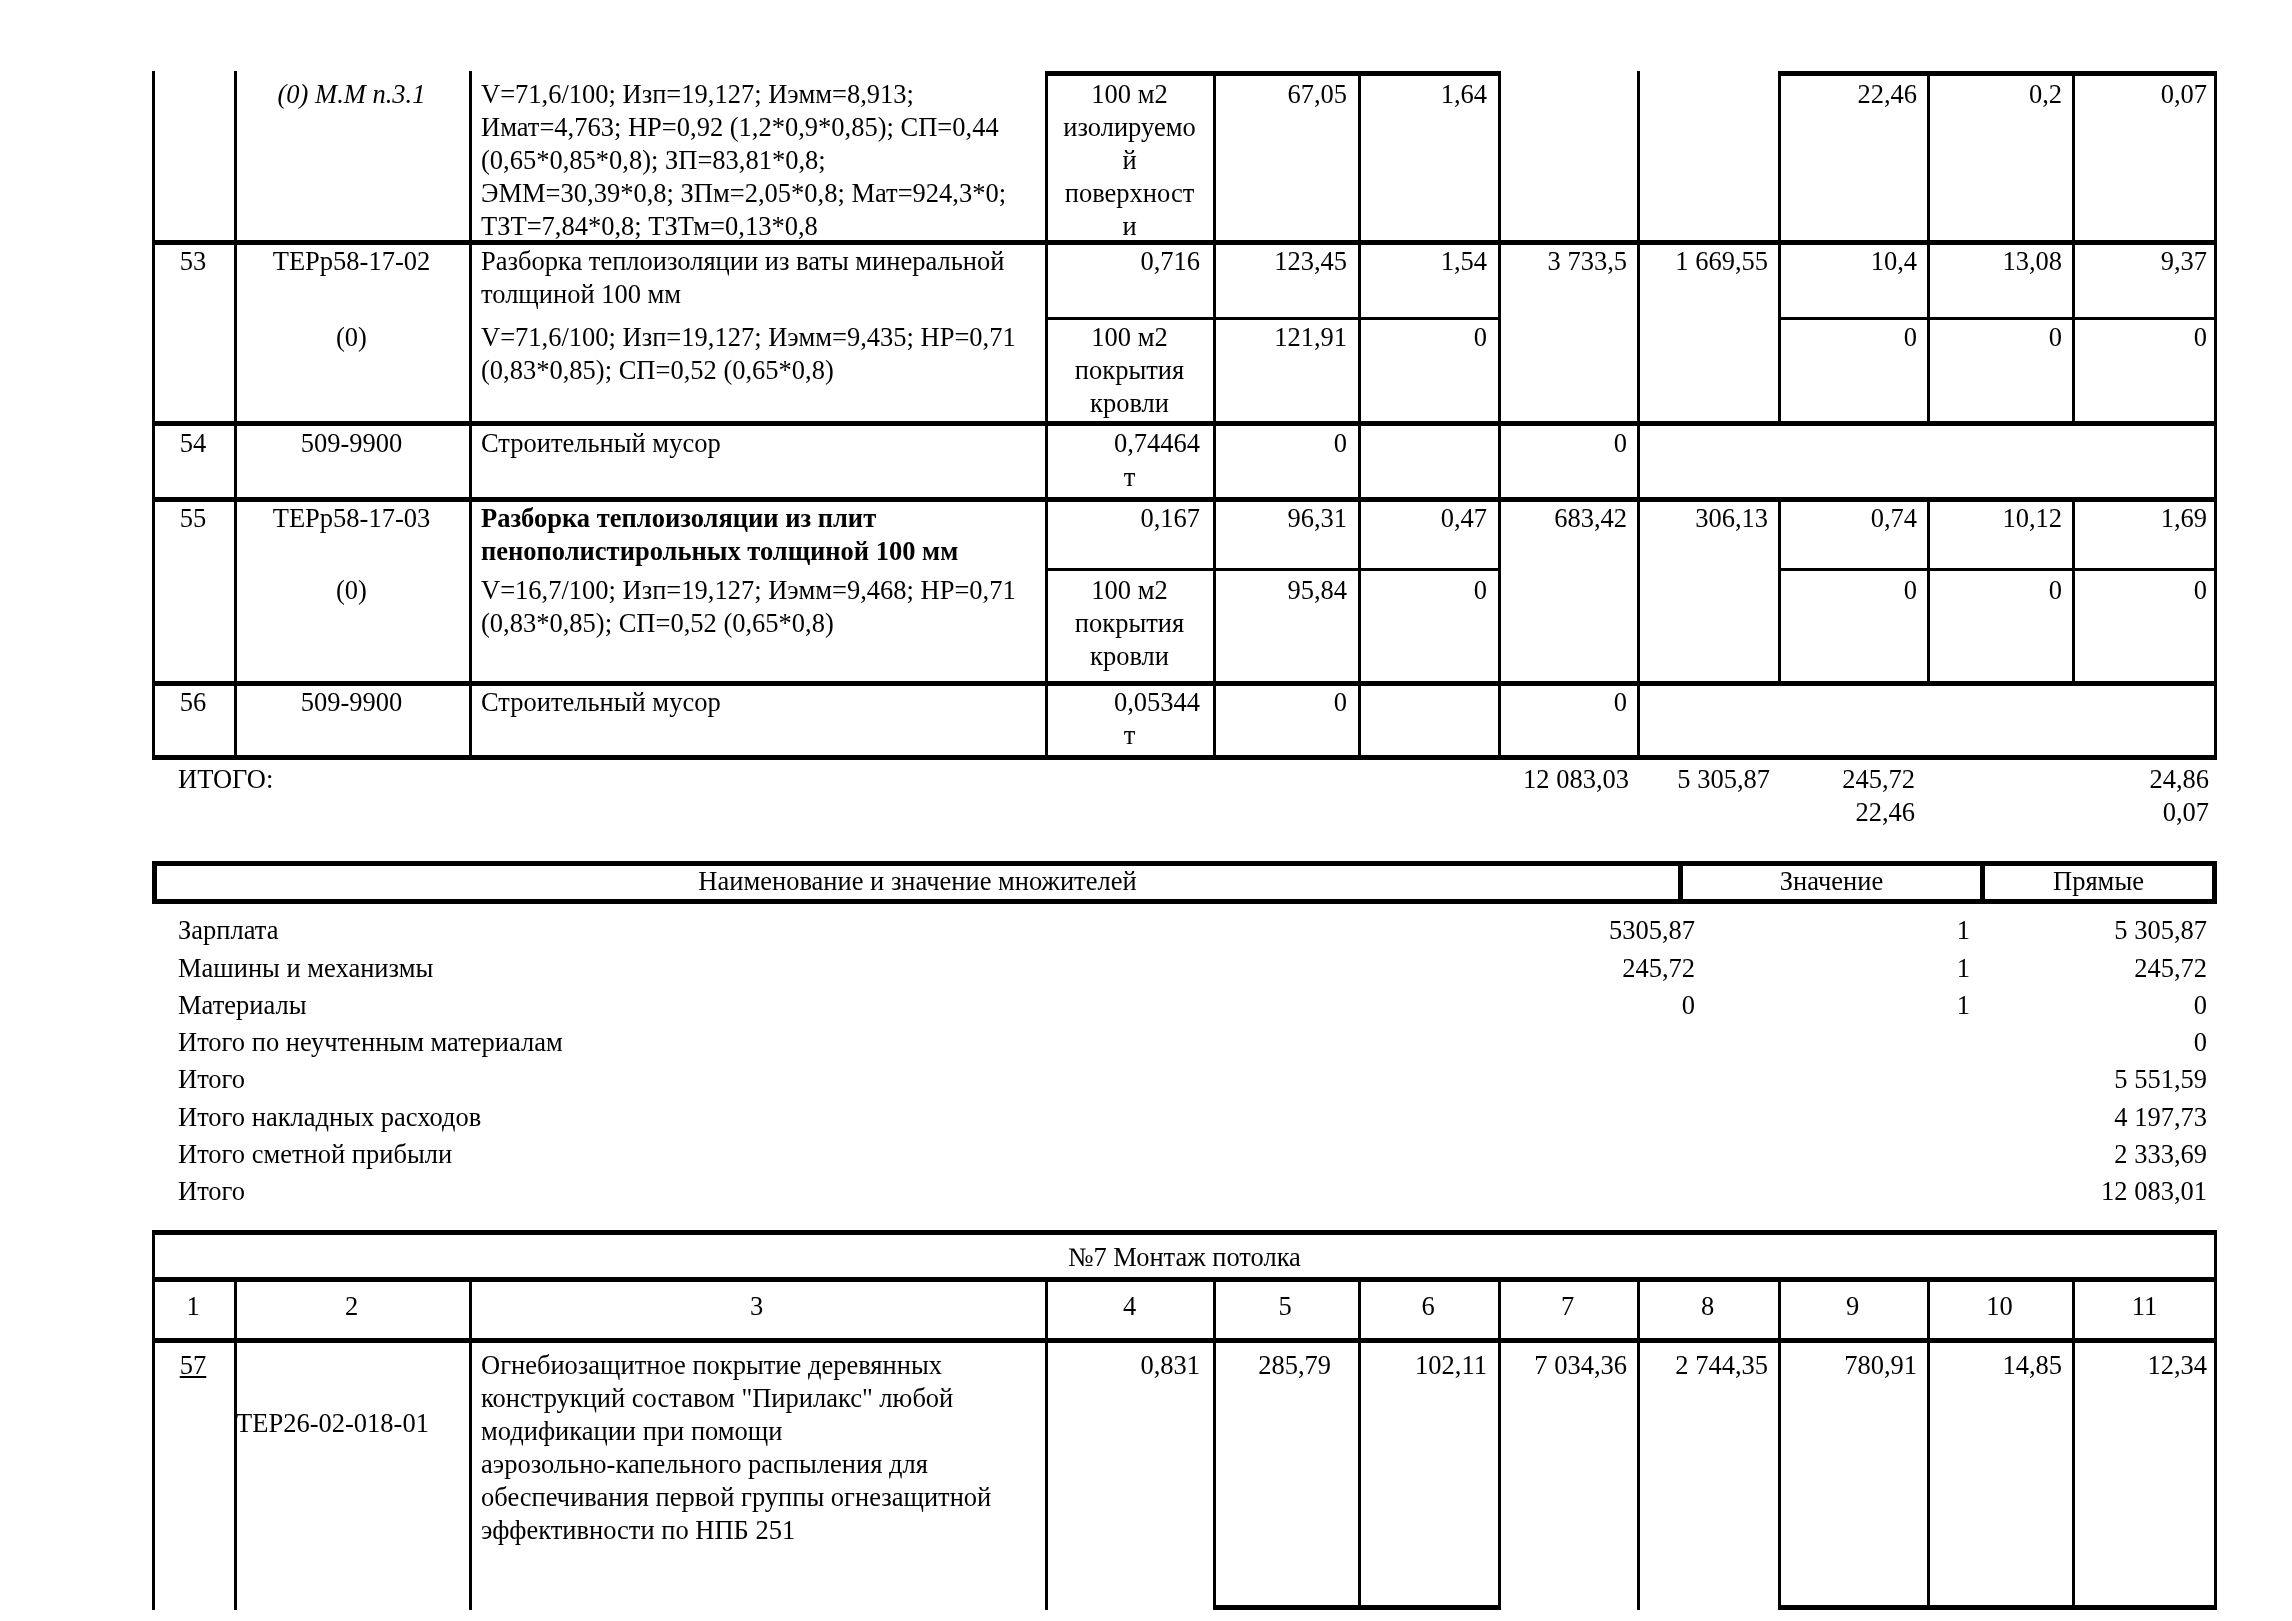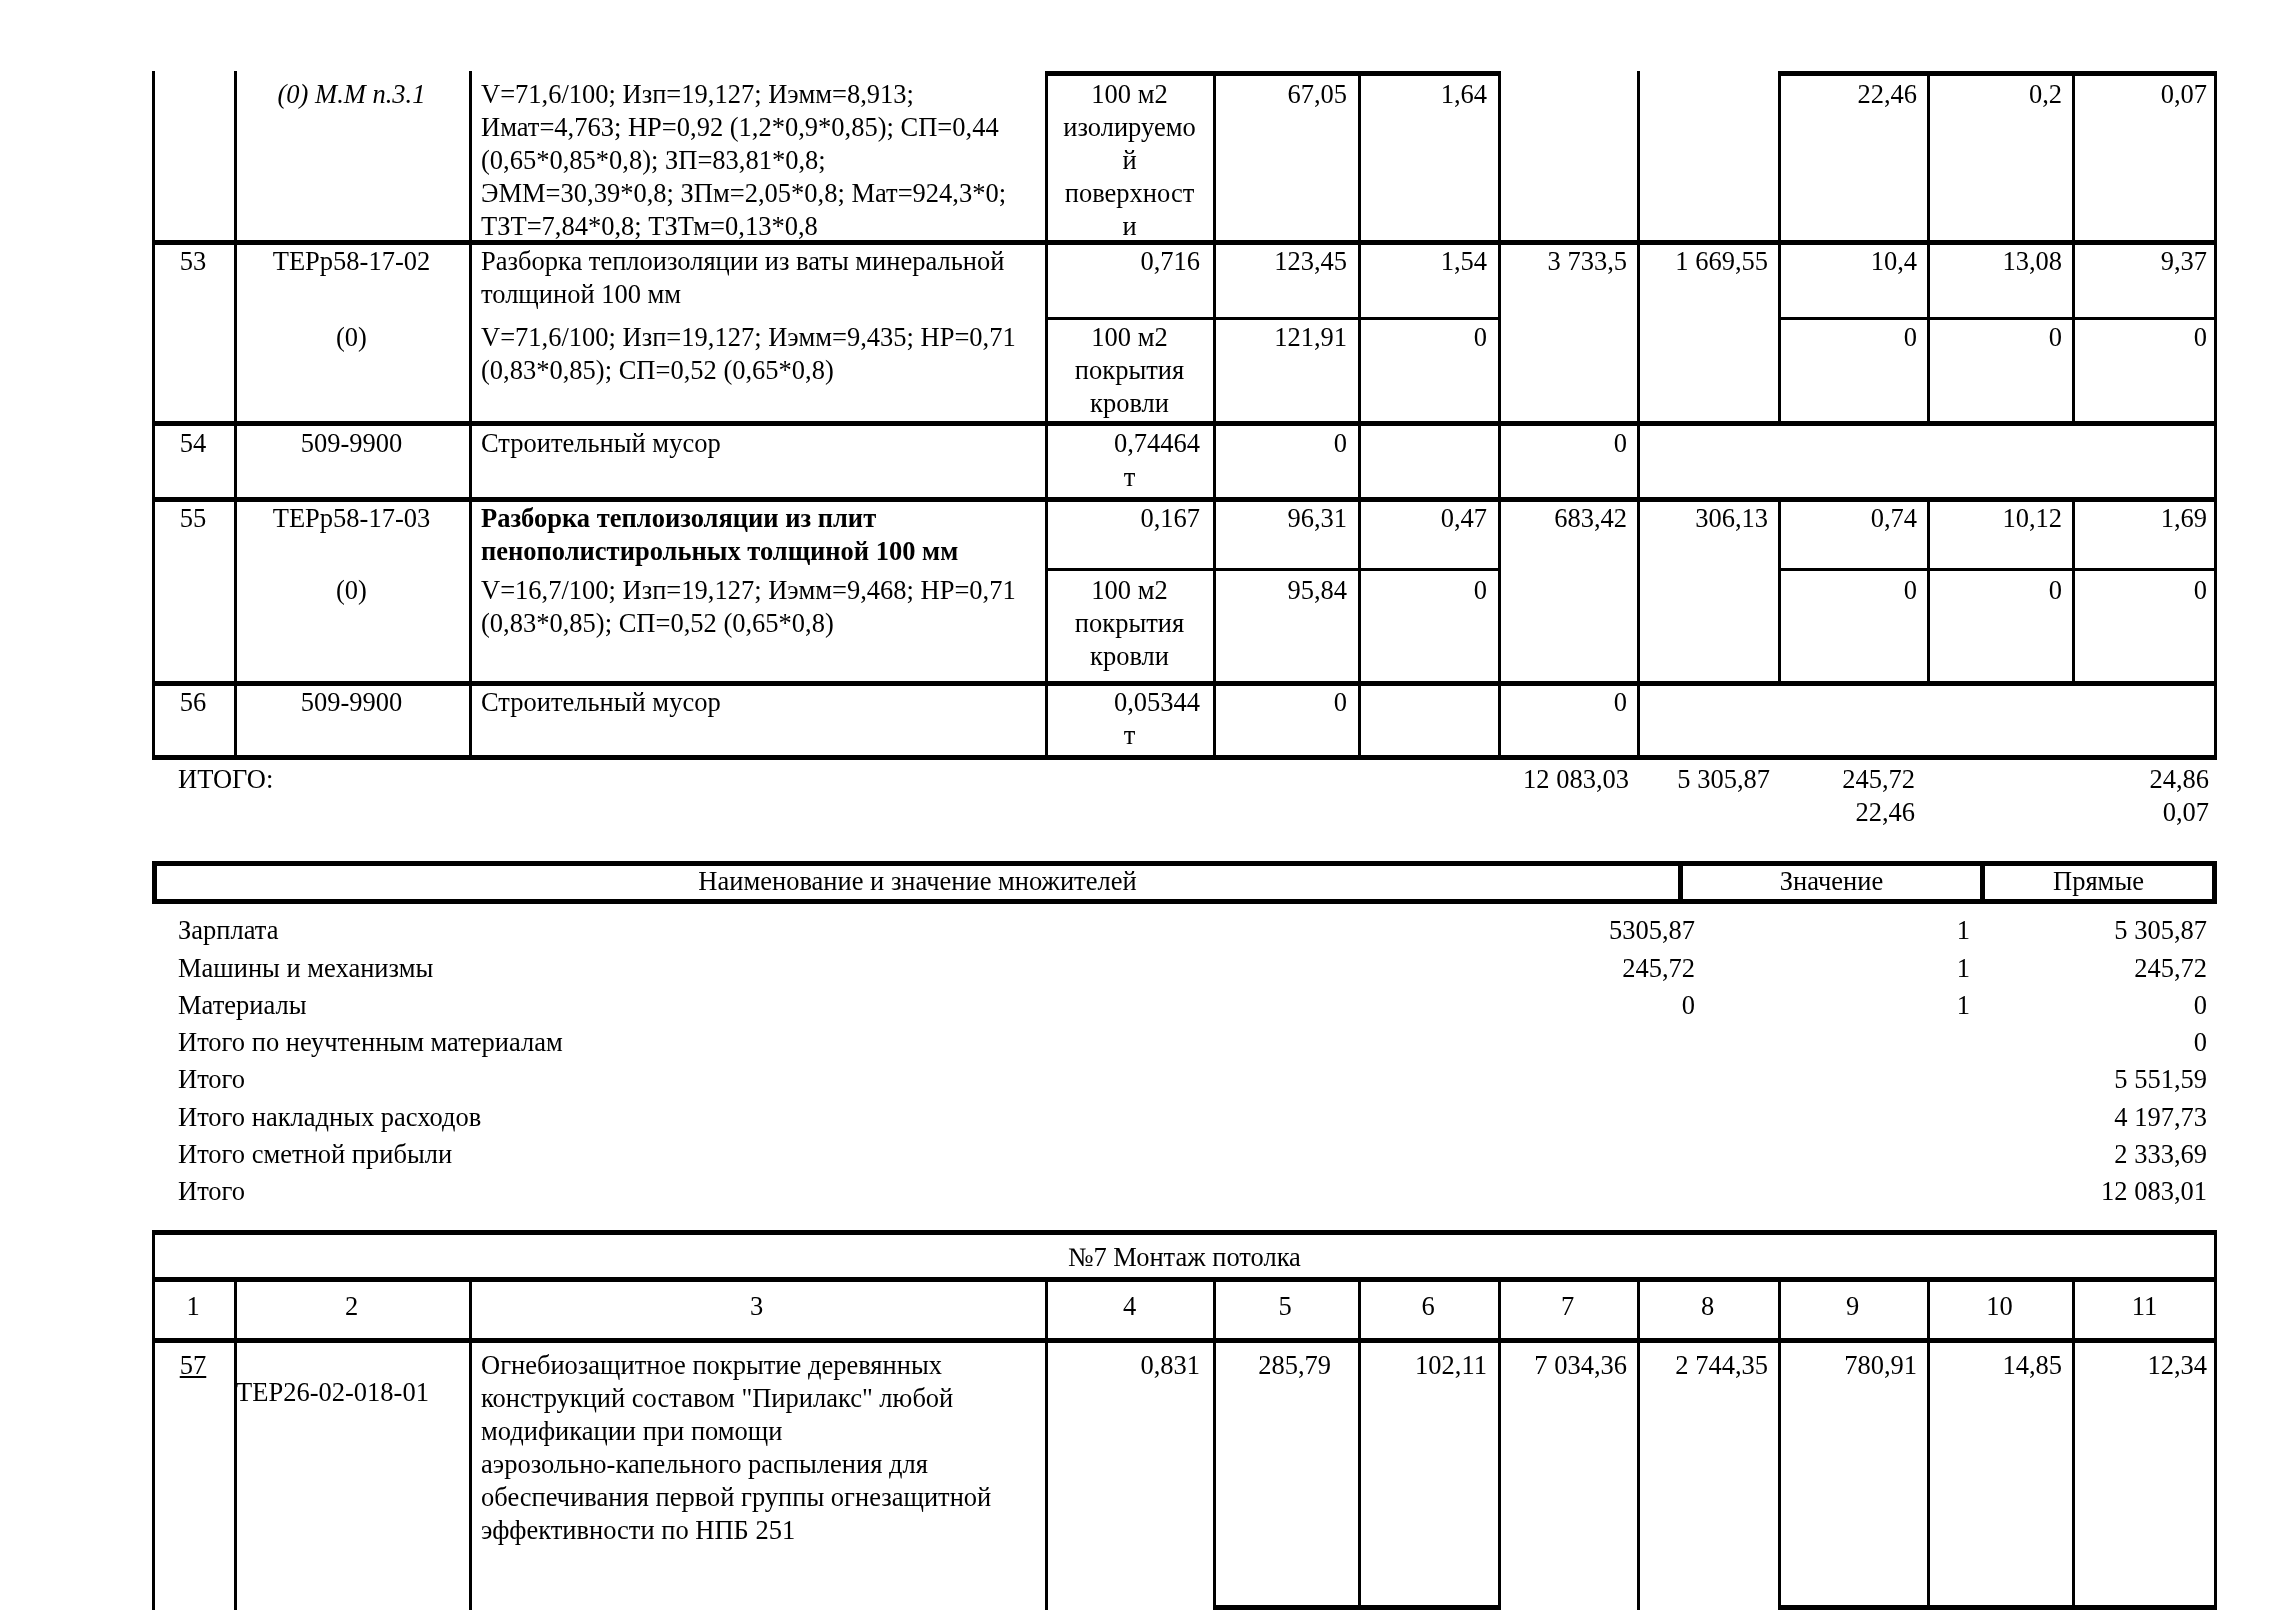--- a/index.html
+++ b/index.html
@@ -214,21 +214,21 @@
   <div class="cell ctr" style="left:1045px;top:1290px;width:169px;">4</div>
   <div class="cell ctr" style="left:1213px;top:1290px;width:144px;">5</div>
   <div class="cell ctr" style="left:1358px;top:1290px;width:140px;">6</div>
   <div class="cell ctr" style="left:1498px;top:1290px;width:139px;">7</div>
   <div class="cell ctr" style="left:1637px;top:1290px;width:141px;">8</div>
   <div class="cell ctr" style="left:1778px;top:1290px;width:149px;">9</div>
   <div class="cell ctr" style="left:1927px;top:1290px;width:145px;">10</div>
   <div class="cell ctr" style="left:2072px;top:1290px;width:145px;">11</div>
 
   <div class="cell ctr" style="left:152px;top:1349px;width:82px;text-decoration:underline;">57</div>
-  <div class="cell ctr" style="left:234px;top:1376px;width:197px;">ТЕР26-02-018-01</div>
+  <div class="cell ctr" style="left:234px;top:1407px;width:197px;">ТЕР26-02-018-01</div>
   <div class="cell pre" style="left:481px;top:1349px;width:554px;">Огнебиозащитное покрытие деревянных
 конструкций составом "Пирилакс" любой
 модификации при помощи
 аэрозольно-капельного распыления для
 обеспечивания первой группы огнезащитной
 эффективности по НПБ 251</div>
   <div class="cell num" style="left:1049px;top:1349px;width:151px;">0,831</div>
   <div class="cell num" style="left:1201px;top:1349px;width:130px;">285,79</div>
   <div class="cell num" style="left:1361px;top:1349px;width:126px;">102,11</div>
   <div class="cell num" style="left:1502px;top:1349px;width:125px;">7 034,36</div>

